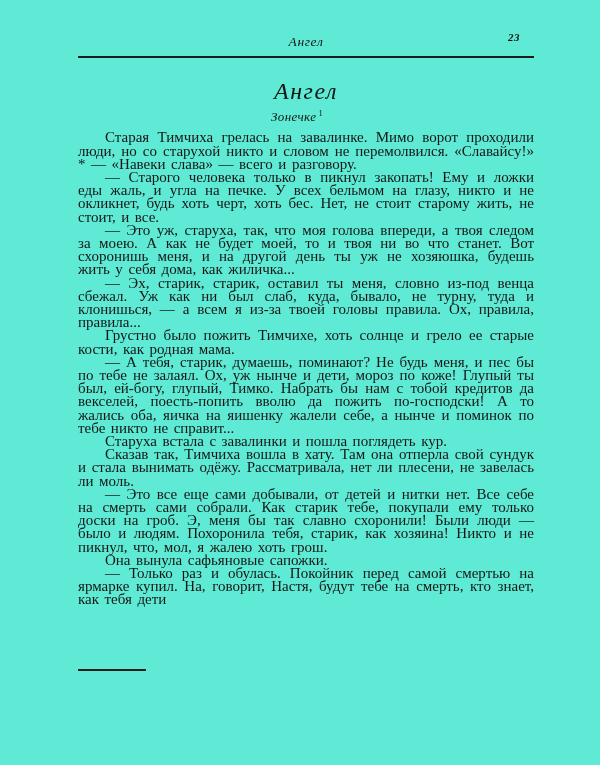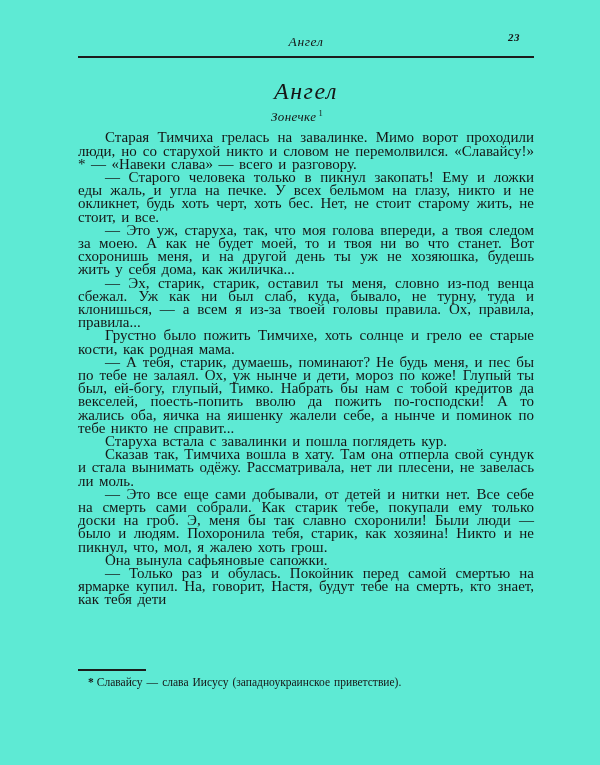--- a/index.html
+++ b/index.html
@@ -135,17 +135,14 @@
       <p>Старуха встала с завалинки и пошла поглядеть кур.</p>
       <p>Сказав так, Тимчиха вошла в хату. Там она отперла свой сундук и стала вынимать одёжу. Рассматривала, нет ли плесени, не завелась ли моль.</p>
       <p>— Это все еще сами добывали, от детей и нитки нет. Все себе на смерть сами собрали. Как старик тебе, покупали ему только доски на гроб. Э, меня бы так славно схоронили! Были люди — было и людям. Похоронила тебя, старик, как хозяина! Никто и не пикнул, что, мол, я жалею хоть грош.</p>
       <p>Она вынула сафьяновые сапожки.</p>
       <p>— Только раз и обулась. Покойник перед самой смертью на ярмарке купил. На, говорит, Настя, будут тебе на смерть, кто знает, как тебя дети</p>
     </div>
   </div>
 
   <div class="footnote-area">
     <div class="footnote-rule"></div>
-    <p class="footnote">
-      <span class="fn-marker">*</span><span>Славайсу — слава Иисусу (западноукраинское приветствие).</span>
-    </p>
   </div>
 </div>
 
 </body></html>

